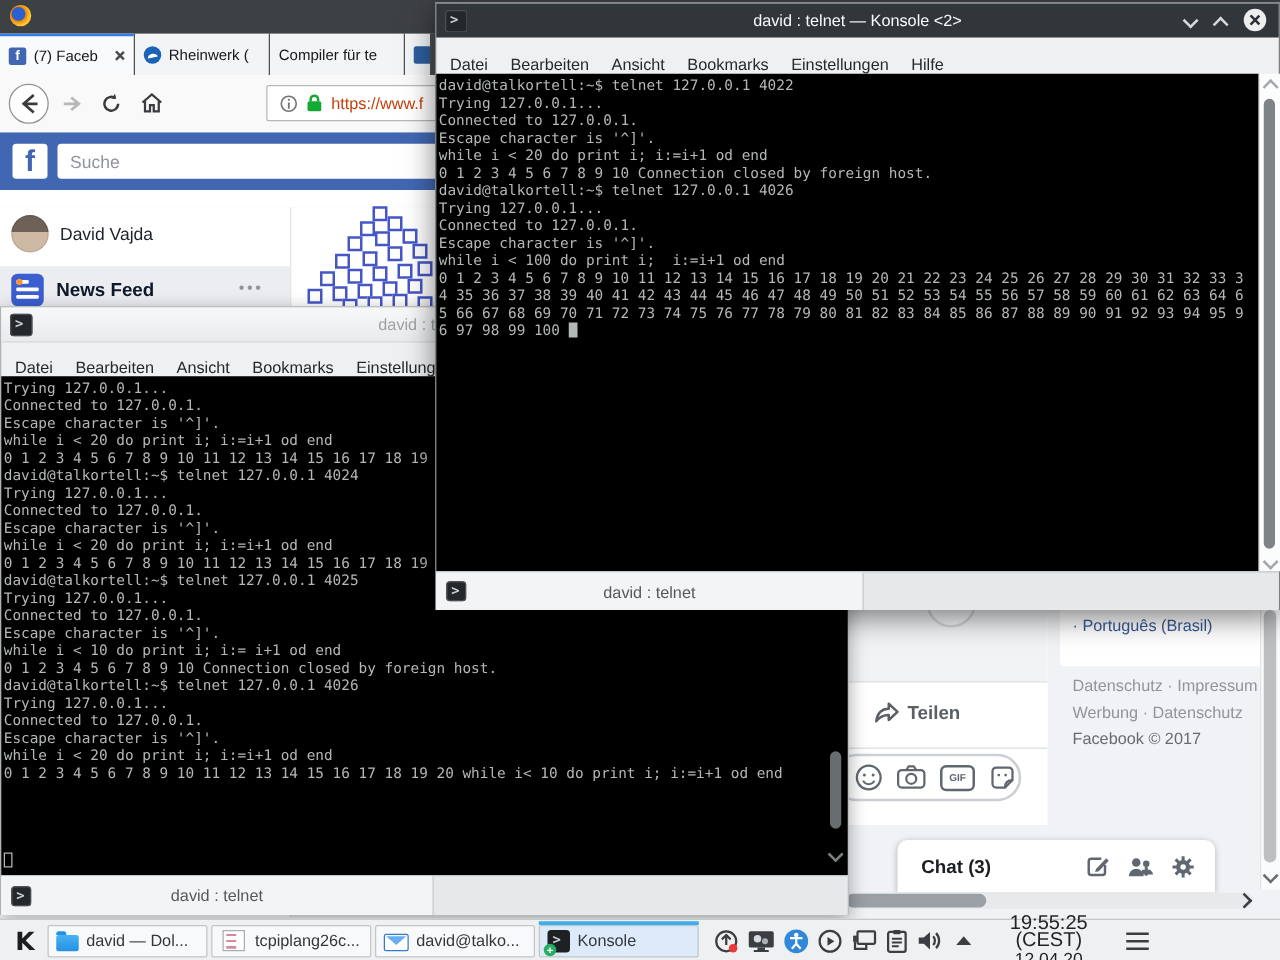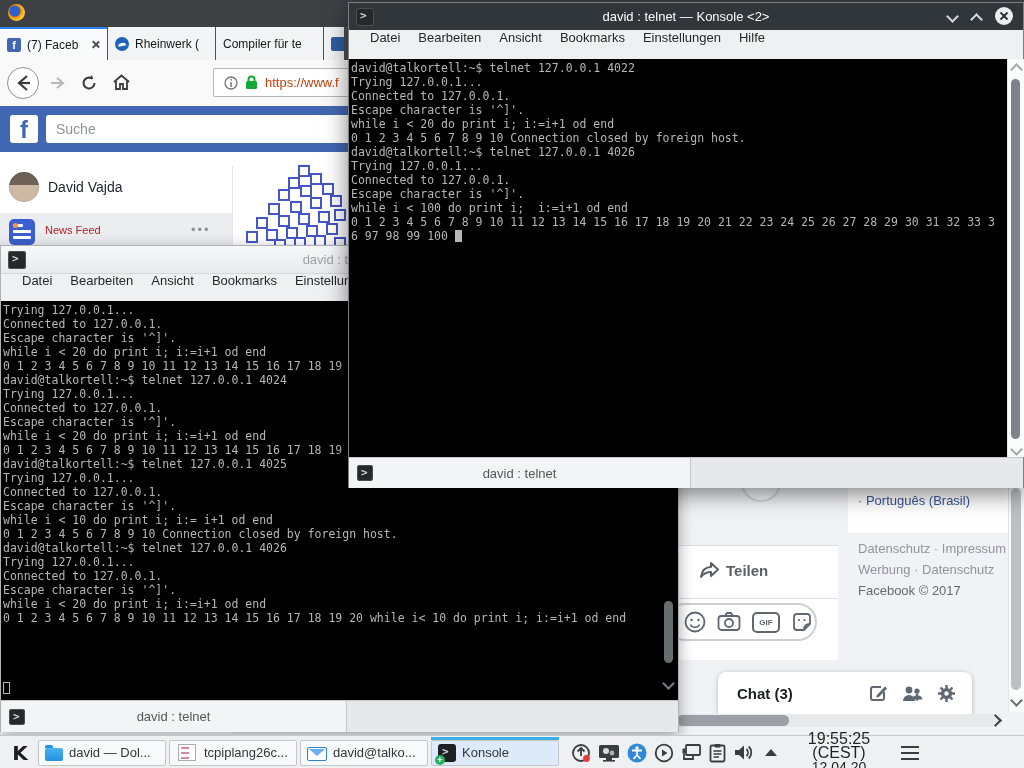--- a/index.html
+++ b/index.html
@@ -43,21 +43,21 @@
   .fb-divider{position:absolute;left:232px;top:166px;width:1px;height:568px;background:#e3e5e8}
   .fb-postcol{position:absolute;left:233px;top:166px;width:605px;height:494px;background:#fff}
   .fb-avatar{position:absolute;left:9px;top:172px;width:30px;height:30px;border-radius:50%;
     background:linear-gradient(180deg,#6e6257 0 45%,#cdb9a4 45%);box-shadow:inset 0 0 0 1px rgba(0,0,0,.1)}
   .fb-name{position:absolute;left:48px;top:179px;font-size:14px;color:#1d2129}
   .fb-feedrow{position:absolute;left:0;top:213px;width:232px;height:38px;background:#ebedf0}
   .nf-icon{position:absolute;left:9px;top:219px;width:26px;height:26px;border-radius:5px;background:#3b5fd0;overflow:hidden}
   .nf-icon i{position:absolute;left:4px;height:3px;background:#fff;border-radius:1px}
   .nf-icon .l1{top:5px;width:10px}.nf-icon .l2{top:11px;width:18px}.nf-icon .l3{top:17px;width:18px}
   .nf-icon .dot{position:absolute;right:4px;top:4px;width:5px;height:5px;border-radius:50%;background:#f7923b}
-  .fb-feedlabel{position:absolute;left:45px;top:224px;font-size:11px;font-weight:normal;color:#b91c1c}
+  .fb-feedlabel{position:absolute;left:45px;top:224px;font-size:15px;font-weight:bold;color:#0f172a}
   .fb-dots{position:absolute;left:191px;top:222px;font-size:13px;color:#90949c;letter-spacing:2px}
   
   #tree{position:absolute;left:238px;top:163px;width:110px;height:82px;overflow:hidden}
   #tree i{position:absolute;width:8px;height:8px;border:2px solid #4556c6;background:#fff}
   
   .fb-commentgray{position:absolute;left:461px;top:460px;width:377px;height:85px;background:#f2f3f5}
   .fb-commentcircle{position:absolute;left:741px;top:462px;width:36px;height:36px;border-radius:50%;
     background:#f6f7f9;border:2px solid #d3d6db}
   .fb-teilen{position:absolute;left:461px;top:545px;width:377px;height:52px;background:#fff;
     border-top:1px solid #dadde1;border-bottom:1px solid #dadde1}
@@ -94,21 +94,21 @@
   .ktitle-text{position:absolute;left:0;right:0;text-align:center;font-size:13px}
   #bk-window .ktitle-text{color:#9da2a6}
   #fk-window .ktitle-text{color:#fbfcfc}
   .kicon{width:18px;height:18px;background:#24282b;border-radius:3px;margin-left:7px;position:relative;flex:0 0 18px;z-index:2;
     box-shadow:inset 0 0 0 1px #4a4f53}
   .kicon::before{content:">";position:absolute;left:4px;top:1px;font-size:11px;font-weight:bold;color:#cdd2d5;font-family:"DejaVu Sans Mono",monospace}
   .kctrl{position:absolute;top:5px;display:flex;align-items:center;justify-content:center}
   .kclose{width:18px;height:18px;border-radius:50%;background:#eceeee}
   .kclose::before,.kclose::after{content:"";position:absolute;width:1.8px;height:10px;background:#2b3034;left:8px;top:4px}
   .kclose::before{transform:rotate(45deg)}.kclose::after{transform:rotate(-45deg)}
-  .kmenu{position:absolute;left:0;top:27px;width:100%;height:28px;display:flex;align-items:flex-start;padding-left:12px;box-sizing:border-box}
+  .kmenu{position:absolute;left:0;top:27px;width:100%;height:28px;display:flex;align-items:flex-end;padding-left:2px;box-sizing:border-box}
   #fk-window .kmenu{top:27px;height:29px}
   .mitem{padding:0 9px;font-size:13px;color:#26292c}
   .kterm{position:absolute;background:#000;overflow:hidden;font-family:"DejaVu Sans Mono",monospace;
     font-size:11.5px;line-height:14px;color:#b4b8b4;padding:2px 4px 0 2px;box-sizing:border-box}
   #bk-window .kterm{left:0;top:55px;width:677px;height:399px}
   #fk-window .kterm{left:0;top:56px;width:658px;height:398px}
   .tline{white-space:pre;height:14px}
   .cursor{display:inline-block;width:7px;height:12px;vertical-align:-2px}
   .cursor.solid{background:#b4b8b4}
   .cursor.hollow{border:1px solid #b4b8b4;width:5px;height:10px;background:transparent}
@@ -424,20 +424,22 @@
       <div class="tline">Connected to 127.0.0.1.</div>
       <div class="tline">Escape character is '^]'.</div>
       <div class="tline">while i &lt; 20 do print i; i:=i+1 od end</div>
       <div class="tline">0 1 2 3 4 5 6 7 8 9 10 Connection closed by foreign host.</div>
       <div class="tline">david@talkortell:~$ telnet 127.0.0.1 4026</div>
       <div class="tline">Trying 127.0.0.1...</div>
       <div class="tline">Connected to 127.0.0.1.</div>
       <div class="tline">Escape character is '^]'.</div>
       <div class="tline">while i &lt; 100 do print i;  i:=i+1 od end</div>
       <div class="tline">0 1 2 3 4 5 6 7 8 9 10 11 12 13 14 15 16 17 18 19 20 21 22 23 24 25 26 27 28 29 30 31 32 33 3</div>
+      <div class="tline">4 35 36 37 38 39 40 41 42 43 44 45 46 47 48 49 50 51 52 53 54 55 56 57 58 59 60 61 62 63 64 6</div>
+      <div class="tline">5 66 67 68 69 70 71 72 73 74 75 76 77 78 79 80 81 82 83 84 85 86 87 88 89 90 91 92 93 94 95 9</div>
       <div class="tline">6 97 98 99 100 <span class="cursor solid"></span></div>
     </div>
   <div class="kscroll-f">
     <span class="chev up" style="top:6px"></span>
     <span class="thumb"></span>
     <span class="chev down" style="top:386px"></span>
   </div>
   <div class="ktabbar">
     <div class="ktab">
       <span class="kicon"></span>

